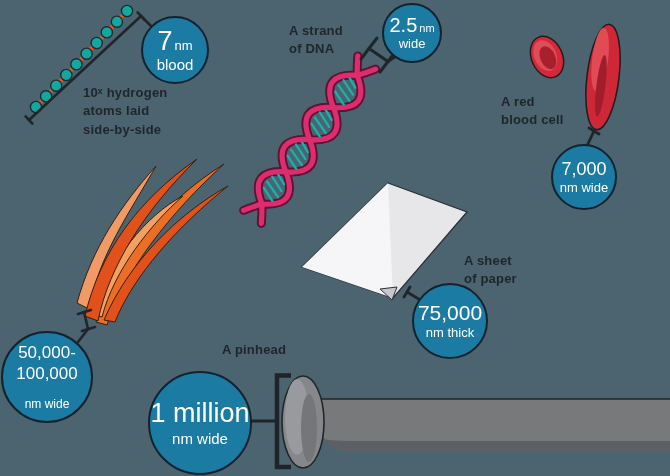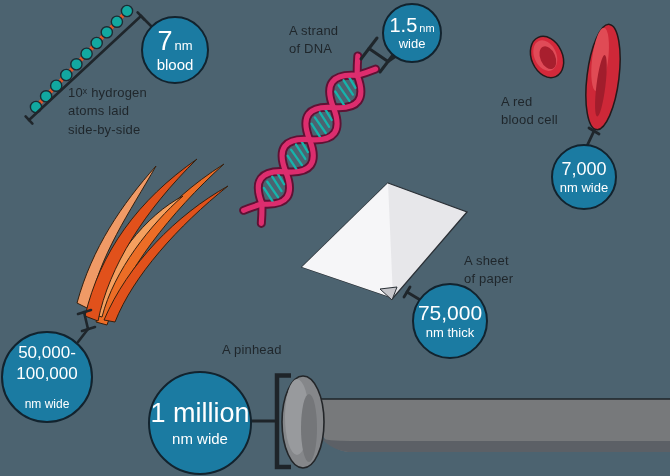--- a/index.html
+++ b/index.html
@@ -3,21 +3,21 @@
 <meta charset="utf-8">
 <style>
   html,body{margin:0;padding:0;background:#2f3b42;}
   .stage{
     position:relative;width:670px;height:476px;overflow:hidden;
     background:#4c6370;
     font-family:"Liberation Sans", sans-serif;
   }
   .stage svg{position:absolute;left:0;top:0;}
   .label{
-    position:absolute;color:#1f262b;font-weight:400;font-size:13px;
+    position:absolute;color:#1f262b;font-weight:700;font-size:13px;
     line-height:1.42;white-space:pre-line;letter-spacing:.2px;
   }
   .badge{
     position:absolute;box-sizing:border-box;border-radius:50%;
     background:#1b7ba2;border:2px solid #12232e;color:#ffffff;
     display:flex;flex-direction:column;align-items:center;justify-content:center;
     text-align:center;line-height:1.12;
   }
   .badge .row{display:flex;align-items:baseline;justify-content:center;}
   .val,.unit,.dim{font-weight:400;}
@@ -143,42 +143,42 @@
       <ellipse cx="303" cy="422" rx="21" ry="46" fill="#85878a" stroke="#232629" stroke-width="1.6"></ellipse>
       <ellipse cx="297" cy="417" rx="12" ry="38" fill="#989a9d"></ellipse>
       <ellipse cx="309" cy="428" rx="8" ry="34" fill="#747679"></ellipse>
       <g stroke="#1e2429" fill="none">
         <path d="M291,375.5 L277,375.5 L277,467 L291,467" stroke-width="4.5"></path>
         <line x1="250" y1="421" x2="277" y2="421" stroke-width="3"></line>
       </g>
     </g>
   </svg>
 
-  <div class="label" style="left:68px;top:84px;width:110px;">10ˣ hydrogen
+  <div class="label" style="left:83px;top:84px;width:110px;">10ˣ hydrogen
 atoms laid
 side-by-side</div>
   <div class="label" style="left:289px;top:22px;width:90px;">A strand
 of DNA</div>
   <div class="label" style="left:501px;top:93px;width:90px;">A red
 blood cell</div>
   <div class="label" style="left:464px;top:252px;width:90px;">A sheet
 of paper</div>
   <div class="label" style="left:222px;top:341px;width:110px;">A pinhead</div>
 
   <div class="badge b1" style="left:141px;top:16px;width:68px;height:68px;">
     <div class="row">
       <span class="val">7</span>
         <span class="unit">nm</span>
     </div>
     <div class="dim">blood</div>
   </div>
 
   <div class="badge b2" style="left:382px;top:3px;width:60px;height:60px;">
     <div class="row">
-      <span class="val">1.5</span>
+      <span class="val">2.5</span>
         <span class="unit">nm</span>
     </div>
     <div class="dim">wide</div>
   </div>
 
   <div class="badge b3" style="left:551px;top:144px;width:66px;height:66px;">
     <span class="val">7,000</span>
     <div class="dim">nm wide</div>
   </div>
 

